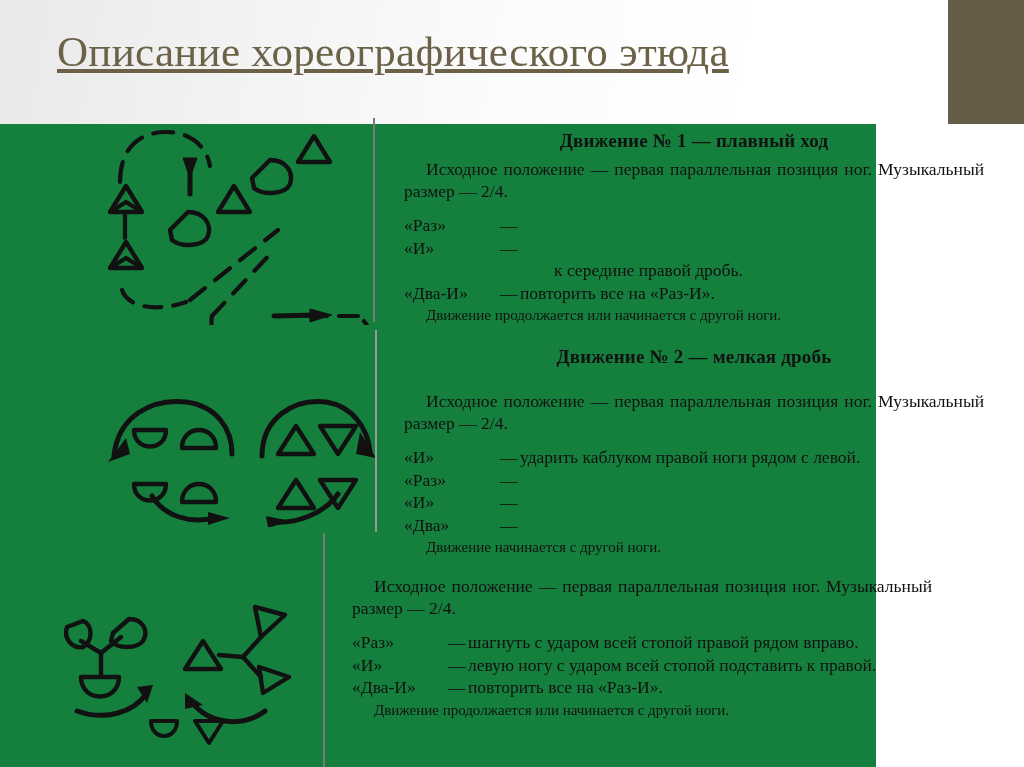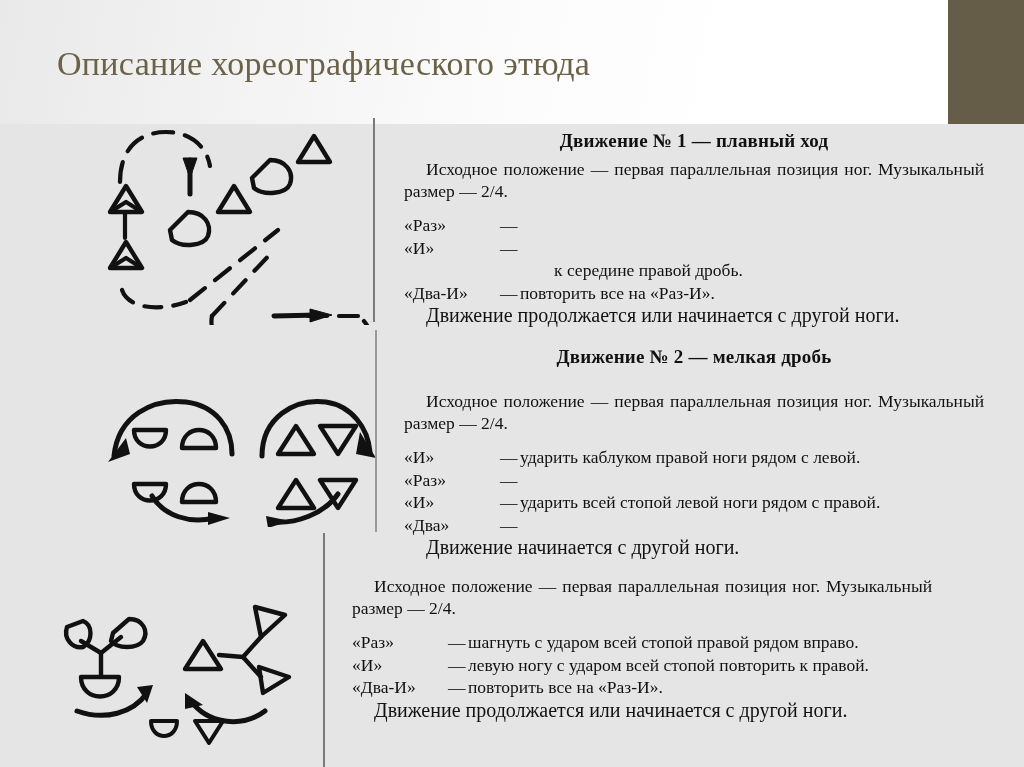--- a/index.html
+++ b/index.html
@@ -25,36 +25,37 @@
   }
   .header-accent {
     position: absolute;
     left: 948px; top: 0;
     width: 76px; height: 124px;
     background: #655d47;
   }
   .header-title {
     position: absolute;
     left: 57px;
-    top: 34px;
+    top: 22px;
     font-family: "Liberation Serif", serif;
-    font-size: 34px;
+    font-size: 43px;
     line-height: 60px;
     color: #6b6248;
     letter-spacing: 0.3px;
     white-space: nowrap;
     font-weight: 400;
+    text-decoration: underline;
   }
 
   
   .slide-body {
     position: absolute;
     left: 0; top: 124px;
-    width: 1024px; height: 643px;
-    background: #e5e5e5;
+    width: 876px; height: 643px;
+    background: #15803d;
   }
 
   .section {
     position: absolute;
   }
 
   
   .vrule {
     position: absolute;
     width: 2px;
@@ -100,21 +101,21 @@
   }
   .step-text {
     flex: 1 1 auto;
   }
   .step-cont {
     font-size: 17.5px;
     line-height: 22.5px;
     padding-left: 150px;
   }
   .closing {
-    font-size: 20px;
+    font-size: 15px;
     line-height: 22.5px;
     padding-left: 22px;
   }
 
   
   .figure {
     position: absolute;
   }
   .figure svg { display: block; }
 </style>
@@ -252,21 +253,20 @@
           <span class="step-dash">—</span>
           <span class="step-text">ударить каблуком правой ноги рядом с левой.</span>
         </div>
         <div class="step-row">
           <span class="step-count">«Раз»</span>
           <span class="step-dash">—</span>
         </div>
         <div class="step-row">
           <span class="step-count">«И»</span>
           <span class="step-dash">—</span>
-          <span class="step-text">ударить всей стопой левой ноги рядом с правой.</span>
         </div>
         <div class="step-row">
           <span class="step-count">«Два»</span>
           <span class="step-dash">—</span>
         </div>
       </div>
       <div class="closing">Движение начинается с другой ноги.</div>
     </div>
   </div>
 
@@ -323,21 +323,21 @@
       <div class="intro" style="margin-top:28px;width:580px;"><span class="indent"></span><span>Исходное положение — первая параллельная позиция ног. Музыкальный размер — 2/4.</span></div>
       <div class="steps">
         <div class="step-row">
           <span class="step-count">«Раз»</span>
           <span class="step-dash">—</span>
           <span class="step-text">шагнуть с ударом всей стопой правой рядом вправо.</span>
         </div>
         <div class="step-row">
           <span class="step-count">«И»</span>
           <span class="step-dash">—</span>
-          <span class="step-text">левую ногу с ударом всей стопой повторить к правой.</span>
+          <span class="step-text">левую ногу с ударом всей стопой подставить к правой.</span>
         </div>
         <div class="step-row">
           <span class="step-count">«Два-И»</span>
           <span class="step-dash">—</span>
           <span class="step-text">повторить все на «Раз-И».</span>
         </div>
       </div>
       <div class="closing">Движение продолжается или начинается с другой ноги.</div>
     </div>
   </div>

